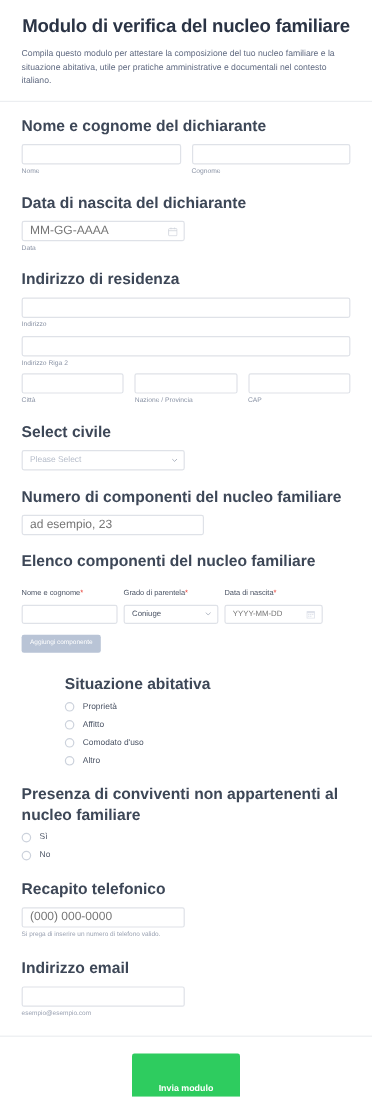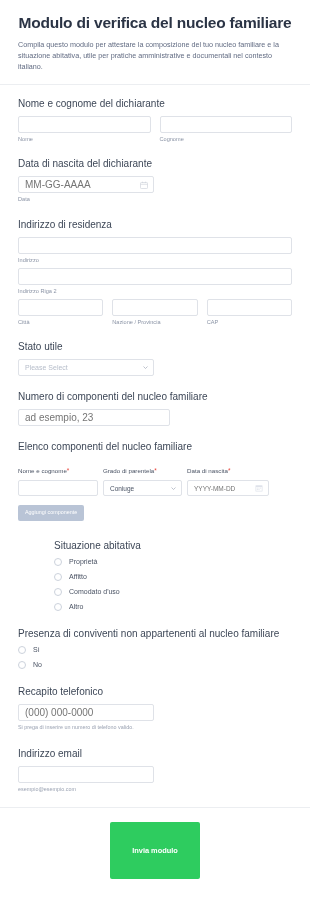--- a/index.html
+++ b/index.html
@@ -20,21 +20,21 @@
   }
   .form-desc {
     font-size: 7.2px; color: #616b82; line-height: 1.55; margin: 0;
   }
   .divider { height: 1px; background: #eceef1; margin: 0; }
 
   
   .form-body { padding: 12px 18px 0 18px; }
   .field-group { margin-bottom: 14px; }
   .field-label {
-    font-size: 10px; font-weight: normal; color: #3d4757;
+    font-size: 13px; font-weight: bold; color: #3d4757;
     margin-bottom: 6px; display: block; line-height: 1.3;
   }
   .sub-label {
     font-size: 5.6px; color: #8a93a5; margin-top: 3px; display: block; line-height: 1.3;
   }
   .help-text {
     font-size: 5.4px; color: #9aa2b2; margin-top: 3px; display: block; line-height: 1.3;
   }
   .req { color: #e8453c; font-size: 6.4px; }
 
@@ -176,21 +176,21 @@
           <span class="sub-label">Nazione / Provincia</span>
         </div>
         <div class="input-col">
           <input class="input" type="text" value="" style="">
           <span class="sub-label">CAP</span>
         </div>
       </div>
     </div>
 
     <div class="field-group">
-      <span class="field-label">Stato utile</span>
+      <span class="field-label">Select civile</span>
       <div class="select-wrap">
         <div class="select-box">Please Select</div>
         <svg class="chev" viewBox="0 0 10 6">
           <polyline points="1,1 5,5 9,1" fill="none" stroke="#9aa2b2" stroke-width="1.3"></polyline>
         </svg>
       </div>
     </div>
 
     <div class="field-group">
       <span class="field-label">Numero di componenti del nucleo familiare</span>

